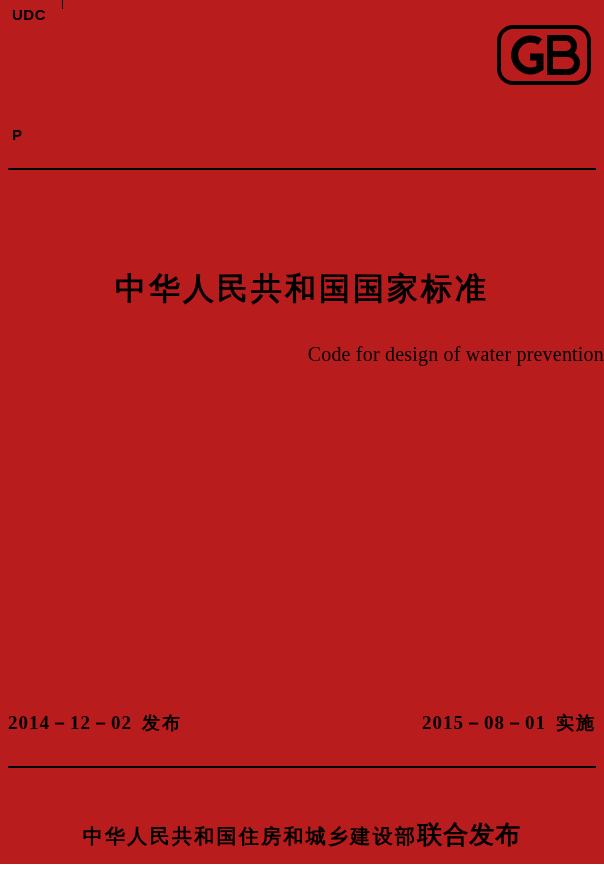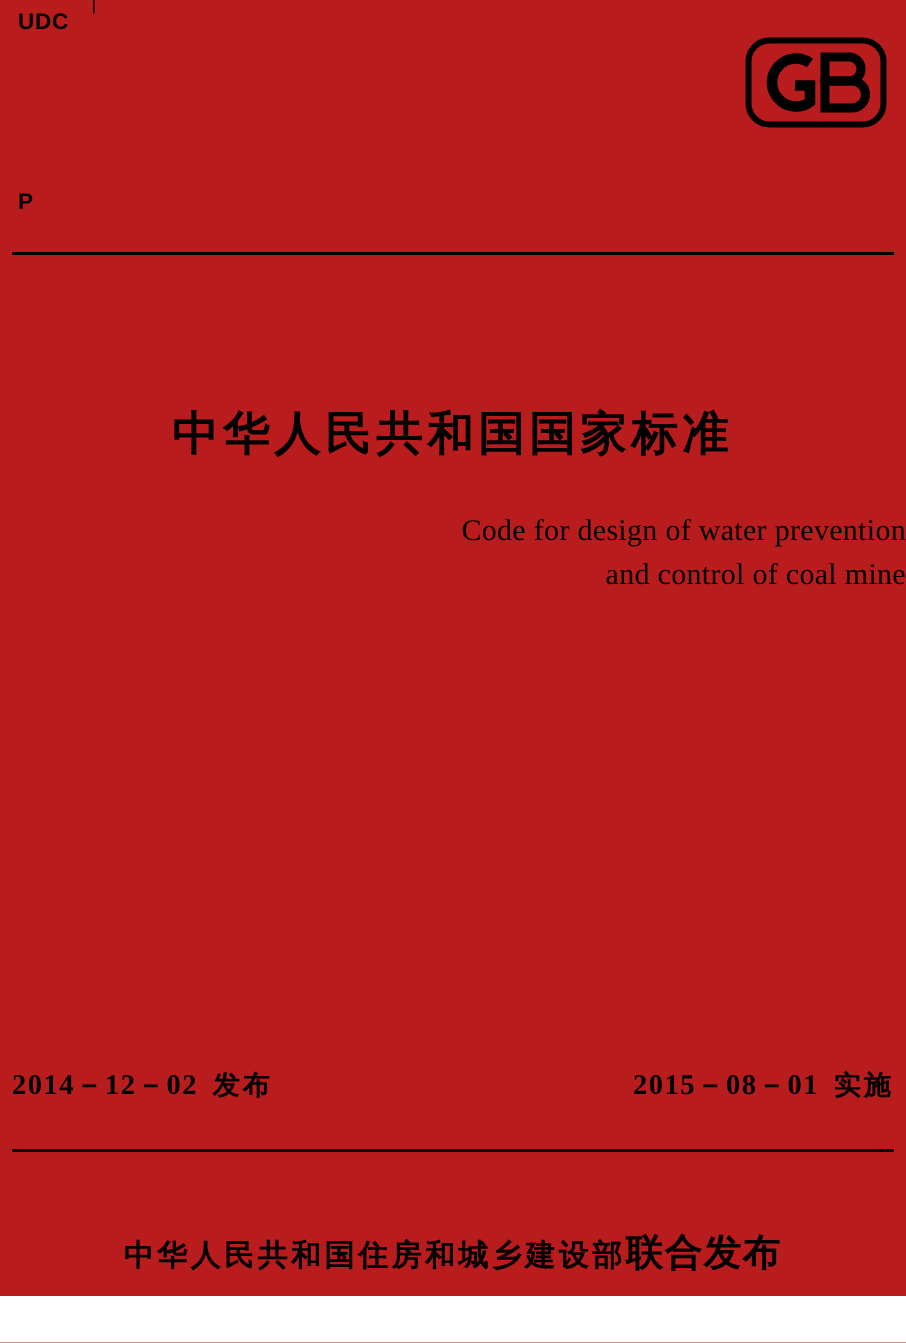--- a/index.html
+++ b/index.html
@@ -194,21 +194,20 @@
   </div>
 
   <div class="p-mark">P</div>
 
   <div class="rule rule-top"></div>
 
   <div class="title-cn">中华人民共和国国家标准</div>
 
   <div class="title-en">
     <div>Code for design of water prevention</div>
-    <div>and control of coal mine</div>
   </div>
 
   <div class="dates">
     <div class="date-item">
       <span>2014－12－02</span><span class="verb">发布</span>
     </div>
     <div class="date-item">
       <span>2015－08－01</span><span class="verb">实施</span>
     </div>
   </div>

